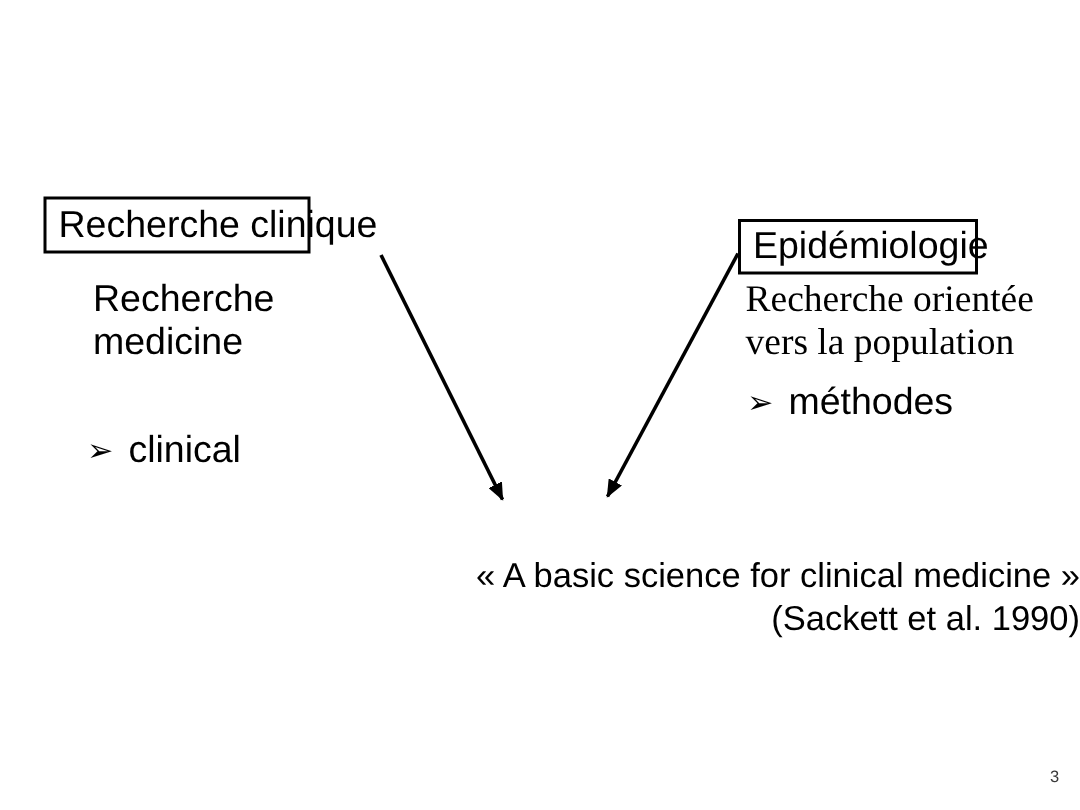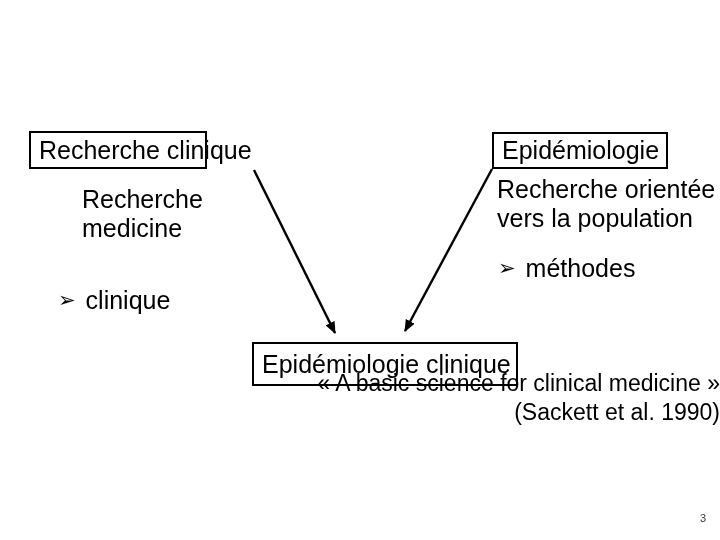--- a/index.html
+++ b/index.html
@@ -22,31 +22,31 @@
     border: 2px solid #000000;
     background: #ffffff;
     display: flex;
     align-items: center;
     padding-left: 8px;
     font-size: 25px;
     white-space: nowrap;
     box-sizing: border-box;
   }
   #box-left   { left: 29px;  top: 131px; width: 178px; height: 38px; }
-  #box-right  { left: 492px; top: 132px; width: 176px; height: 37px; }
+  #box-right  { left: 492px; top: 146px; width: 160px; height: 37px; }
   #box-center { left: 252px; top: 342px; width: 266px; height: 44px; }
 
   .body-text {
     position: absolute;
     font-size: 25px;
     line-height: 29px;
     white-space: nowrap;
   }
-  #left-text  { left: 62px;  top: 185px; margin-left: 20px; }
-  #right-text { left: 497px; top: 175px; }
+  #left-text  { left: 62px;  top: 185px; }
+  #right-text { left: 497px; top: 185px; font-family: Liberation Serif, serif; }
 
   .bullet-row {
     position: absolute;
     display: flex;
     align-items: center;
     height: 29px;
     white-space: nowrap;
   }
   #left-bullet-row  { left: 58px;  top: 286px; }
   #right-bullet-row { left: 498px; top: 254px; }
@@ -94,21 +94,21 @@
     <span>Epidémiologie</span>
   </div>
 
   <div class="body-text" id="left-text">
     <div>Recherche</div>
     <div>medicine</div>
   </div>
 
   <div class="bullet-row" id="left-bullet-row">
     <span class="bullet-glyph">➢</span>
-    <span class="bullet-label">clinique</span>
+    <span class="bullet-label">clinical</span>
   </div>
 
   <div class="body-text" id="right-text">
     <div>Recherche orientée</div>
     <div>vers la population</div>
   </div>
 
   <div class="bullet-row" id="right-bullet-row">
     <span class="bullet-glyph">➢</span>
     <span class="bullet-label">méthodes</span>
@@ -117,23 +117,20 @@
   <svg id="arrow-layer" viewBox="0 0 720 540" xmlns="http://www.w3.org/2000/svg">
     <defs>
       <marker id="arrowhead" viewBox="0 0 12 10" markerWidth="12" markerHeight="10" refX="11" refY="5" orient="auto" markerUnits="userSpaceOnUse">
         <path d="M0,0 L12,5 L0,10 Z" fill="#000000"></path>
       </marker>
     </defs>
     <line x1="254" y1="170" x2="335" y2="333" stroke="#000000" stroke-width="2.4" marker-end="url(#arrowhead)"></line>
     <line x1="492" y1="169" x2="405" y2="331" stroke="#000000" stroke-width="2.4" marker-end="url(#arrowhead)"></line>
   </svg>
 
-  <div class="node-box" id="box-center">
-    <span>Epidémiologie clinique</span>
-  </div>
 
   <div id="quote-block">
     <div>« A basic science for clinical medicine »</div>
     <div>(Sackett et al. 1990)</div>
   </div>
 
   <div id="page-number">3</div>
 
 </div>
 

